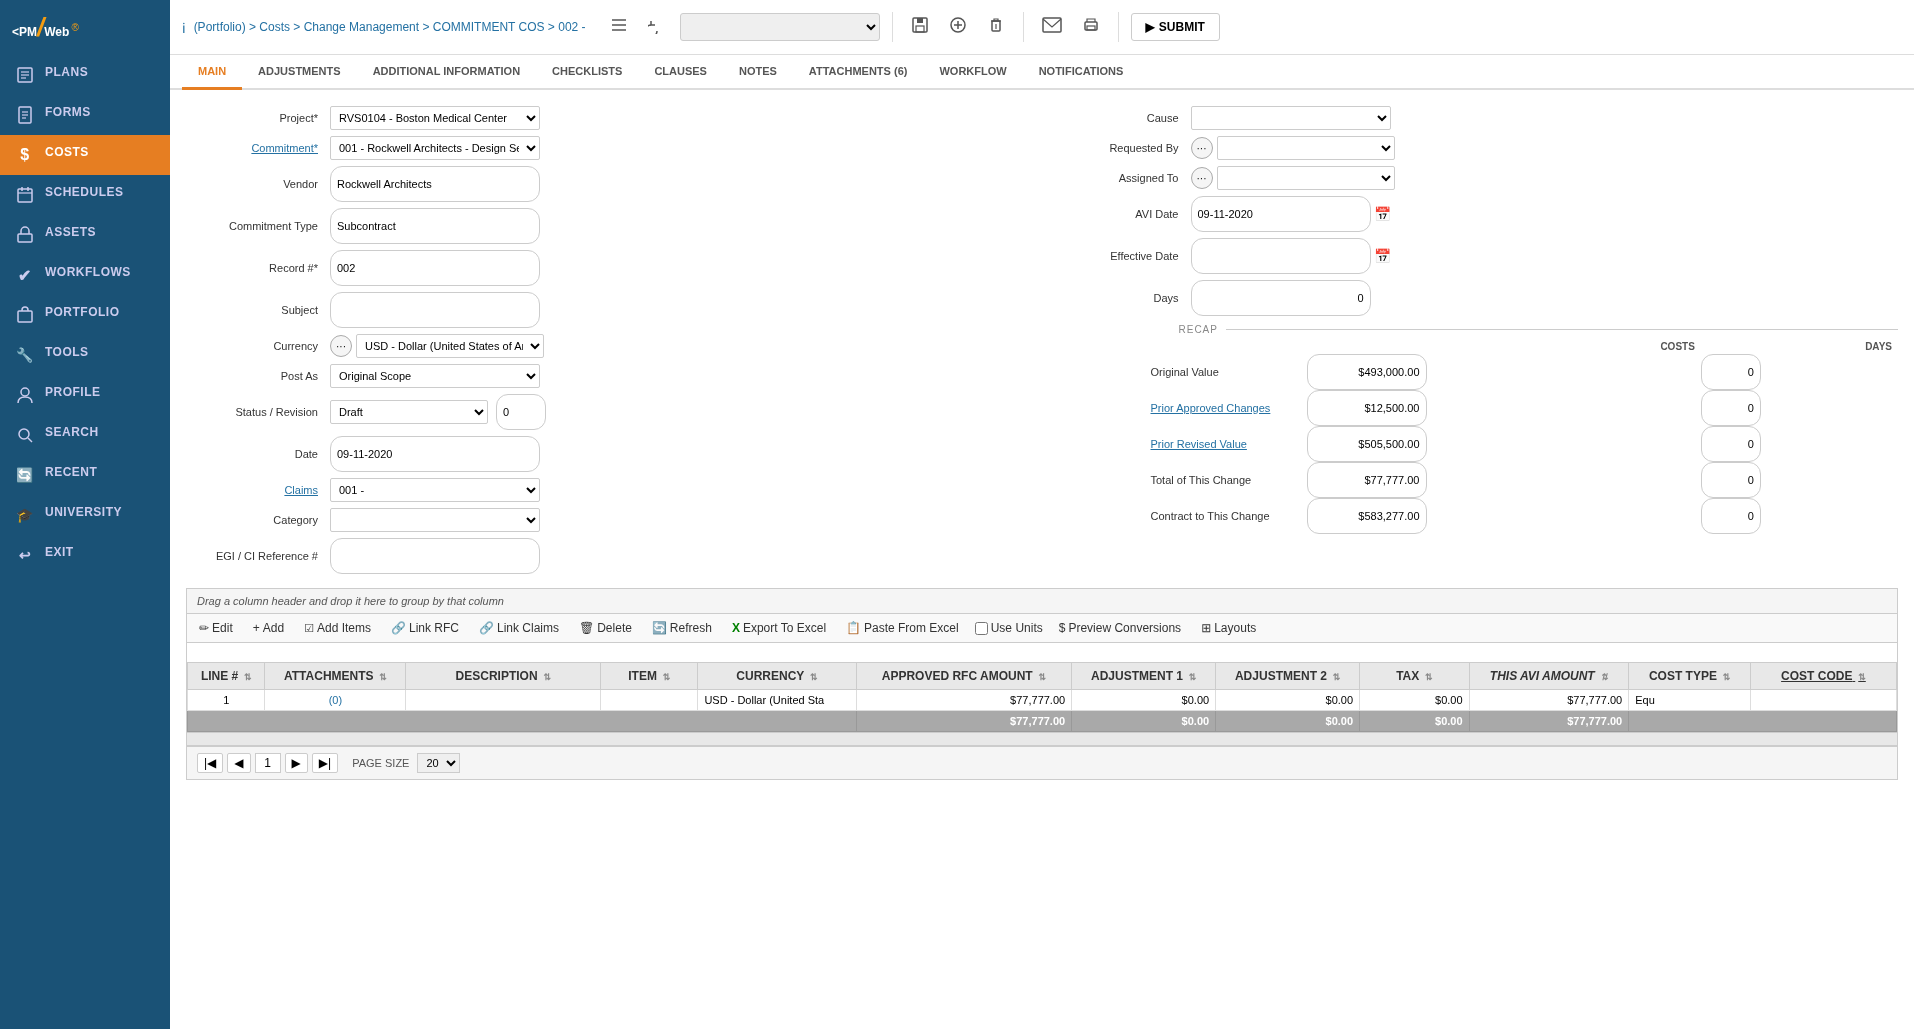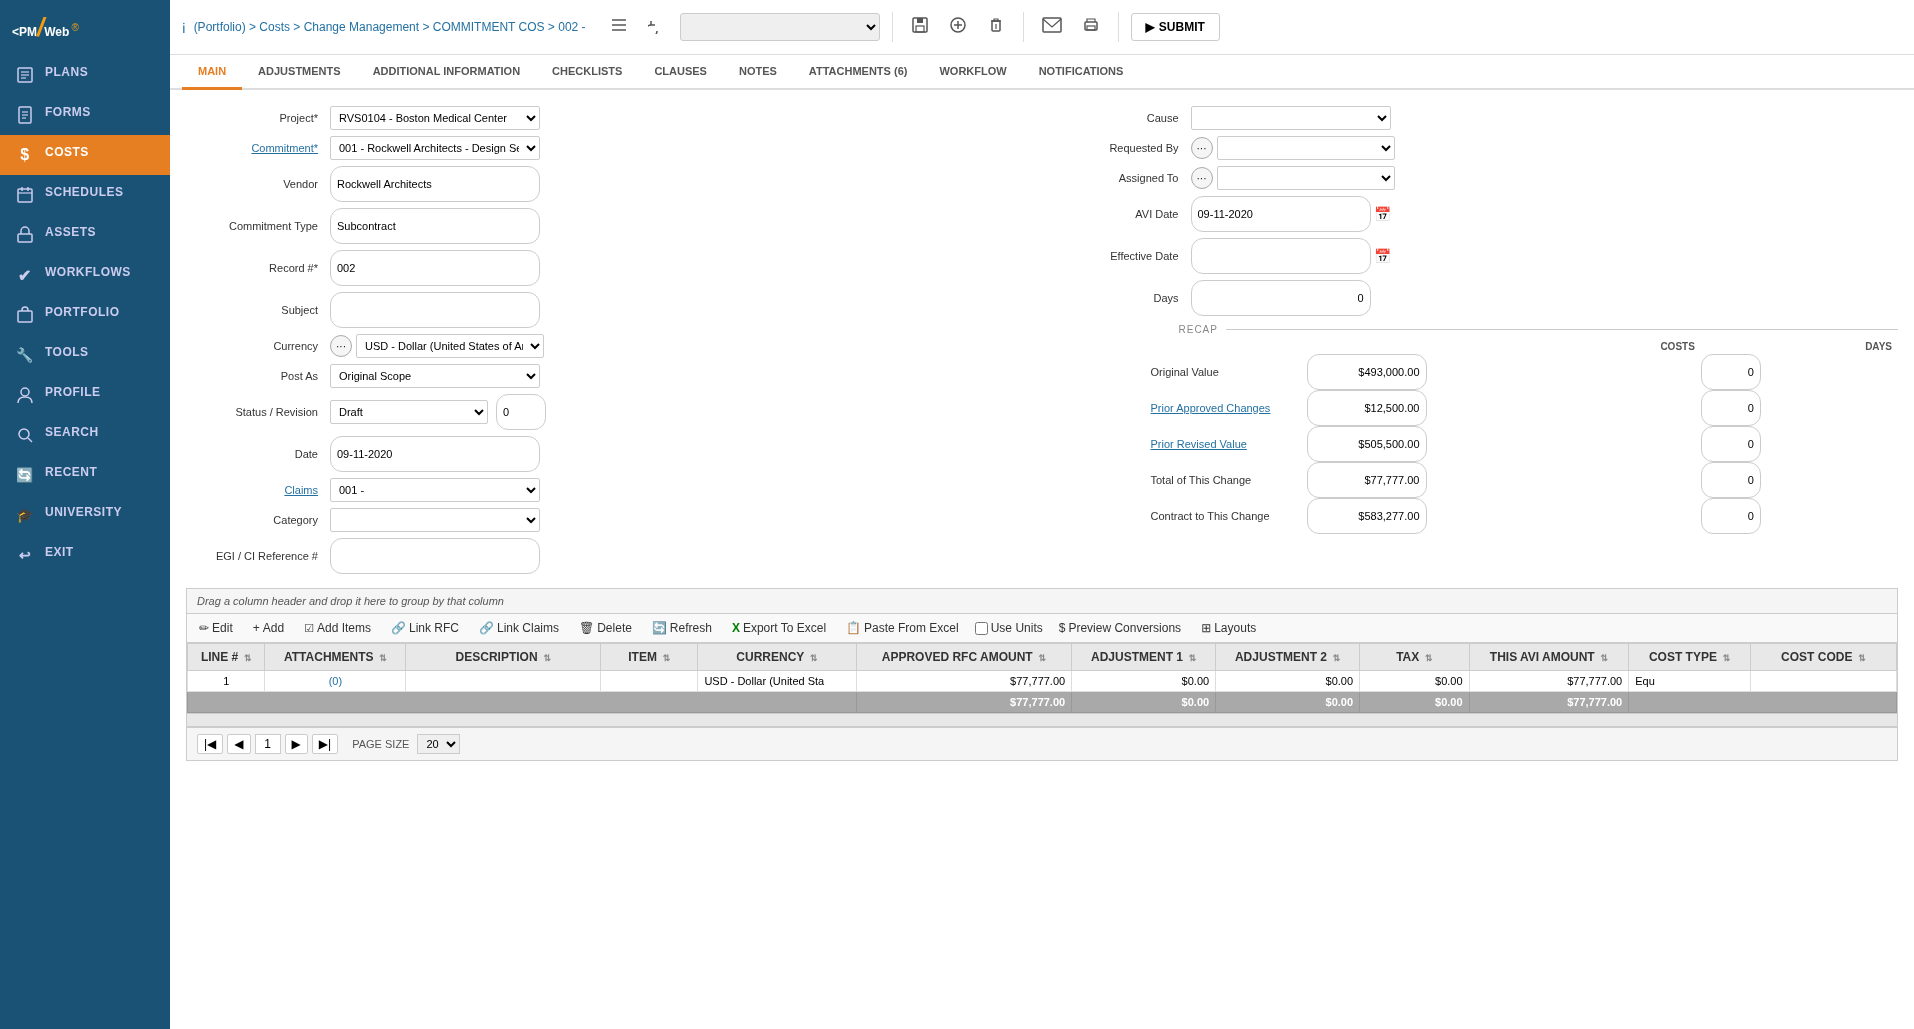--- a/index.html
+++ b/index.html
@@ -211,21 +211,21 @@
       font-size: 11px;
       color: #333;
       display: flex;
       align-items: center;
       gap: 3px;
       padding: 2px 4px;
     }
     .grid-tool-checkbox { display: flex; align-items: center; gap: 3px; font-size: 11px; color: #333; }
 
     
-    .data-table { width: 100%; border-collapse: collapse; }
+    .data-table { width: 100%; border-collapse: collapse; margin-top: 19px; }
     .data-table th {
       background: #e8e8e8;
       border: 1px solid #ccc;
       padding: 6px 6px;
       font-size: 10px;
       font-weight: bold;
       color: #333;
       text-align: center;
       white-space: nowrap;
     }
@@ -696,29 +696,29 @@
                 <span class="col-sort">⇅</span>
               </th>
               <th style="width:100px;">
                 <span>ADJUSTMENT 2</span>
                 <span class="col-sort">⇅</span>
               </th>
               <th style="width:90px;">
                 <span>TAX</span>
                 <span class="col-sort">⇅</span>
               </th>
-              <th style="width:110px;">
+              <th style="width:110px;font-style:italic;">
                 <span>THIS AVI AMOUNT</span>
                 <span class="col-sort">⇅</span>
               </th>
               <th style="width:100px;">
                 <span>COST TYPE</span>
                 <span class="col-sort">⇅</span>
               </th>
-              <th style="width:120px;">
+              <th style="width:120px;text-decoration:underline;">
                 <span>COST CODE</span>
                 <span class="col-sort">⇅</span>
               </th>
             </tr>
           </thead>
           <tbody>
             <tr class="data-row">
               <td style="text-align:center;">1</td>
               <td style="text-align:center; color:#2471a3; cursor:pointer;">(0)</td>
               <td></td>

